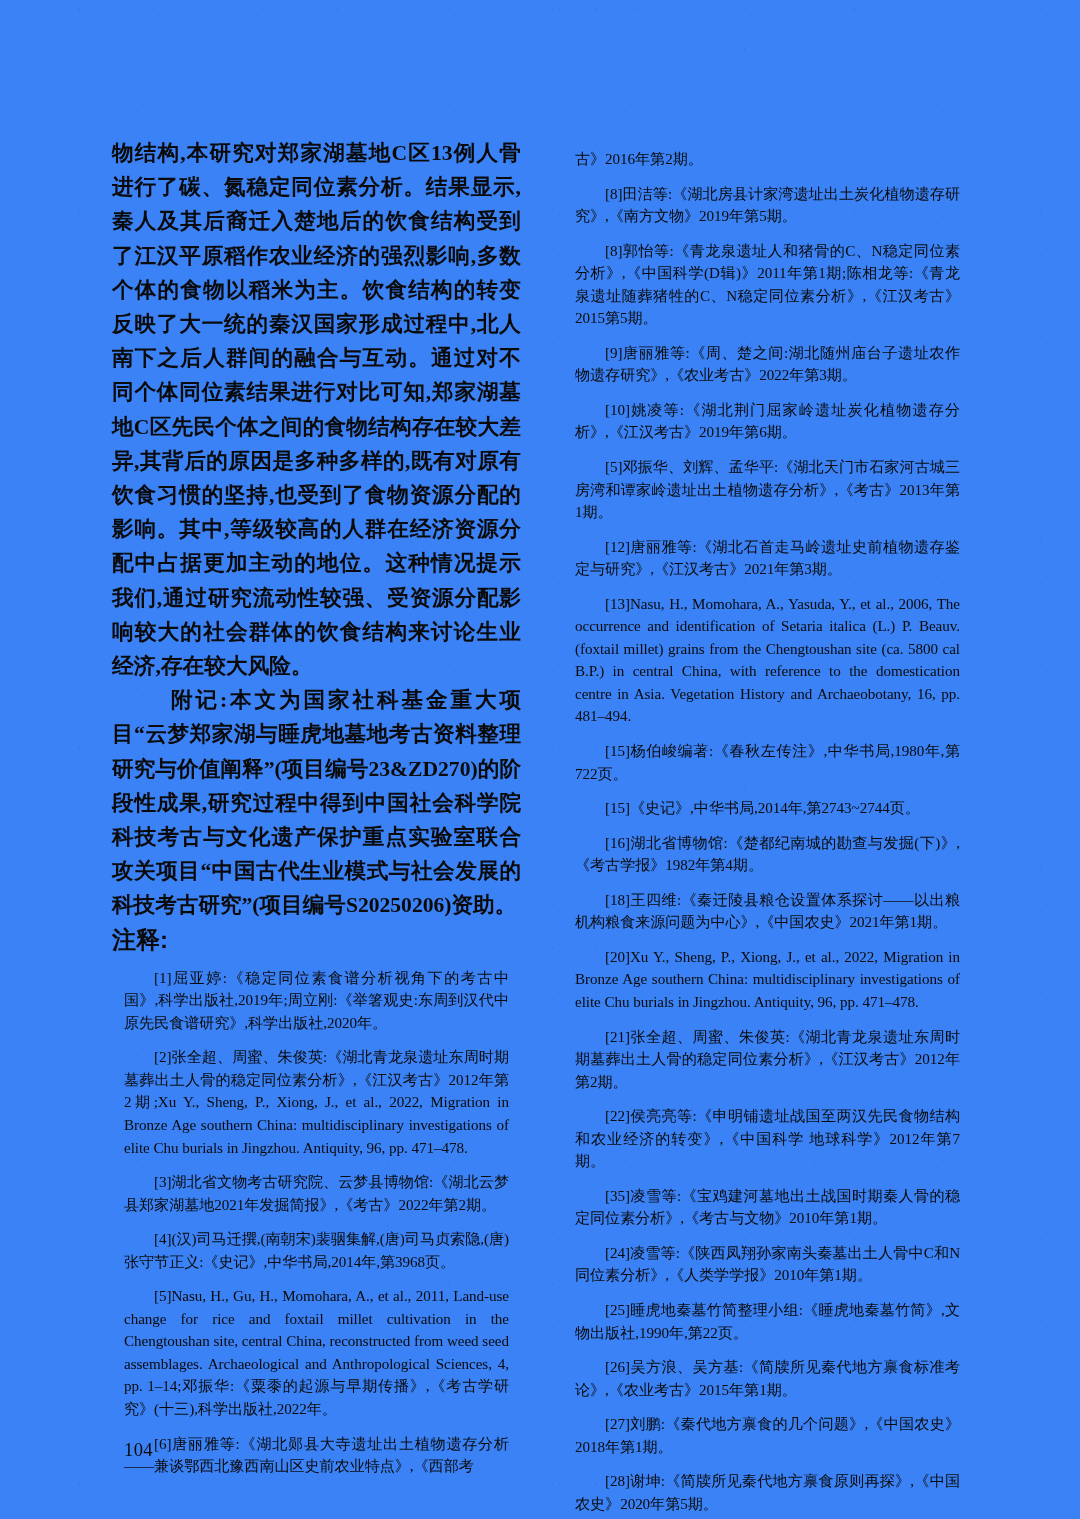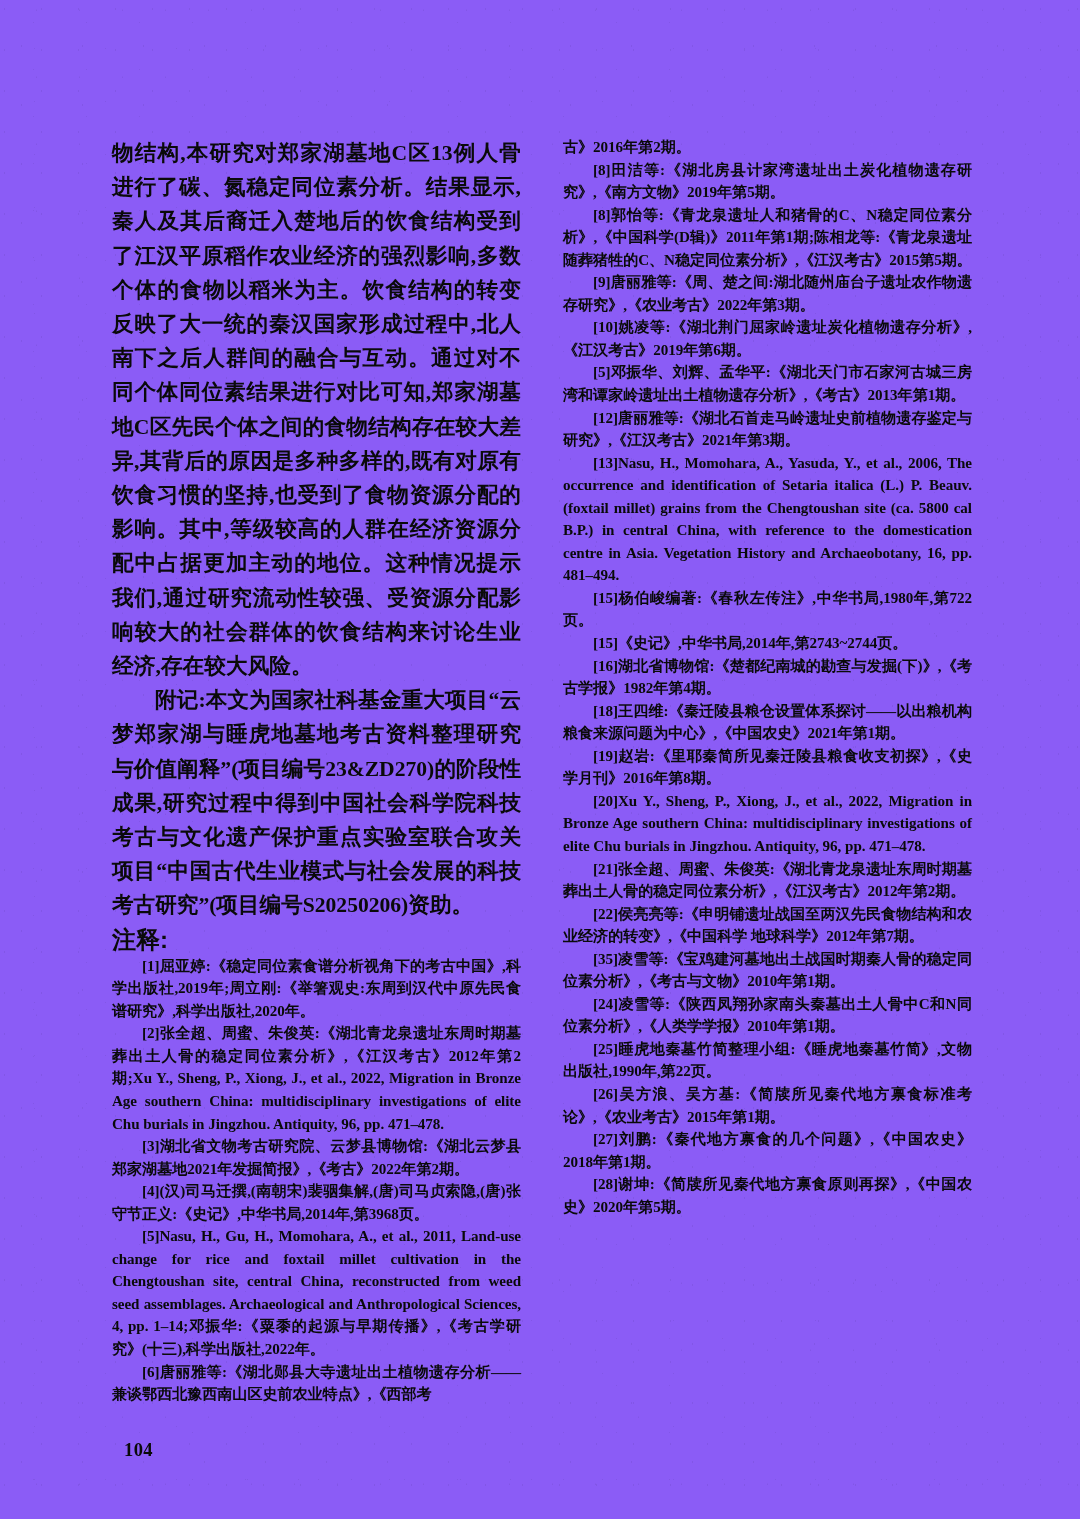--- a/index.html
+++ b/index.html
@@ -11,21 +11,21 @@
     width: 1080px;
     height: 1519px;
     position: relative;
     font-family: "Liberation Serif", "DejaVu Serif", serif;
     color: #0a0a0a;
     overflow: hidden;
   }
   .page {
     position: absolute;
     inset: 0;
-    background: #8b5cf6;
+    background: #3b82f6;
   }
   
   .grain {
     position: absolute;
     inset: 0;
     pointer-events: none;
     opacity: 0.055;
     background-image:
       radial-gradient(circle at 12% 22%, #000 0.6px, transparent 0.7px),
       radial-gradient(circle at 63% 47%, #000 0.5px, transparent 0.6px),
@@ -61,51 +61,52 @@
     font-size: 21.6px;
     line-height: 34.2px;
     text-align: justify;
     text-justify: inter-character;
     margin: 0;
     text-indent: 43px;
     font-weight: 600;
   }
   .postscript .lead {
     font-weight: 800;
+    margin-left: 16px;
   }
 
   .notes-heading {
     font-size: 24px;
     line-height: 31px;
     font-weight: 800;
     margin: 1px 0 0 0;
     font-family: "Liberation Sans", "DejaVu Sans", sans-serif;
   }
 
   
   .ref {
     font-size: 15.1px;
     line-height: 22.55px;
     text-align: justify;
     text-justify: inter-character;
-    margin: 0;
+    margin: 12px;
     text-indent: 30px;
-    font-weight: 700;
+    font-weight: 400;
     letter-spacing: -0.05px;
   }
   .ref.cont {
     text-indent: 0;
   }
 
   .page-number {
     position: absolute;
     left: 124px;
     top: 1440px;
     font-size: 18.5px;
-    font-weight: 700;
+    font-weight: 400;
     letter-spacing: 0.4px;
     font-family: "Liberation Serif", serif;
   }
 </style>
 </head>
 <body>
 
 <div class="page">
   <div class="columns">
 
@@ -136,21 +137,20 @@
       <p class="ref">[8]郭怡等:《青龙泉遗址人和猪骨的C、N稳定同位素分析》,《中国科学(D辑)》2011年第1期;陈相龙等:《青龙泉遗址随葬猪牲的C、N稳定同位素分析》,《江汉考古》2015第5期。</p>
       <p class="ref">[9]唐丽雅等:《周、楚之间:湖北随州庙台子遗址农作物遗存研究》,《农业考古》2022年第3期。</p>
       <p class="ref">[10]姚凌等:《湖北荆门屈家岭遗址炭化植物遗存分析》,《江汉考古》2019年第6期。</p>
       <p class="ref">[5]邓振华、刘辉、孟华平:《湖北天门市石家河古城三房湾和谭家岭遗址出土植物遗存分析》,《考古》2013年第1期。</p>
       <p class="ref">[12]唐丽雅等:《湖北石首走马岭遗址史前植物遗存鉴定与研究》,《江汉考古》2021年第3期。</p>
       <p class="ref">[13]Nasu, H., Momohara, A., Yasuda, Y., et al., 2006, The occurrence and identification of Setaria italica (L.) P. Beauv. (foxtail millet) grains from the Chengtoushan site (ca. 5800 cal B.P.) in central China, with reference to the domestication centre in Asia. Vegetation History and Archaeobotany, 16, pp. 481–494.</p>
       <p class="ref">[15]杨伯峻编著:《春秋左传注》,中华书局,1980年,第722页。</p>
       <p class="ref">[15]《史记》,中华书局,2014年,第2743~2744页。</p>
       <p class="ref">[16]湖北省博物馆:《楚都纪南城的勘查与发掘(下)》,《考古学报》1982年第4期。</p>
       <p class="ref">[18]王四维:《秦迁陵县粮仓设置体系探讨——以出粮机构粮食来源问题为中心》,《中国农史》2021年第1期。</p>
-      <p class="ref">[19]赵岩:《里耶秦简所见秦迁陵县粮食收支初探》,《史学月刊》2016年第8期。</p>
       <p class="ref">[20]Xu Y., Sheng, P., Xiong, J., et al., 2022, Migration in Bronze Age southern China: multidisciplinary investigations of elite Chu burials in Jingzhou. Antiquity, 96, pp. 471–478.</p>
       <p class="ref">[21]张全超、周蜜、朱俊英:《湖北青龙泉遗址东周时期墓葬出土人骨的稳定同位素分析》,《江汉考古》2012年第2期。</p>
       <p class="ref">[22]侯亮亮等:《申明铺遗址战国至两汉先民食物结构和农业经济的转变》,《中国科学 地球科学》2012年第7期。</p>
       <p class="ref">[35]凌雪等:《宝鸡建河墓地出土战国时期秦人骨的稳定同位素分析》,《考古与文物》2010年第1期。</p>
       <p class="ref">[24]凌雪等:《陕西凤翔孙家南头秦墓出土人骨中C和N同位素分析》,《人类学学报》2010年第1期。</p>
       <p class="ref">[25]睡虎地秦墓竹简整理小组:《睡虎地秦墓竹简》,文物出版社,1990年,第22页。</p>
       <p class="ref">[26]吴方浪、吴方基:《简牍所见秦代地方禀食标准考论》,《农业考古》2015年第1期。</p>
       <p class="ref">[27]刘鹏:《秦代地方禀食的几个问题》,《中国农史》2018年第1期。</p>
       <p class="ref">[28]谢坤:《简牍所见秦代地方禀食原则再探》,《中国农史》2020年第5期。</p>
 

